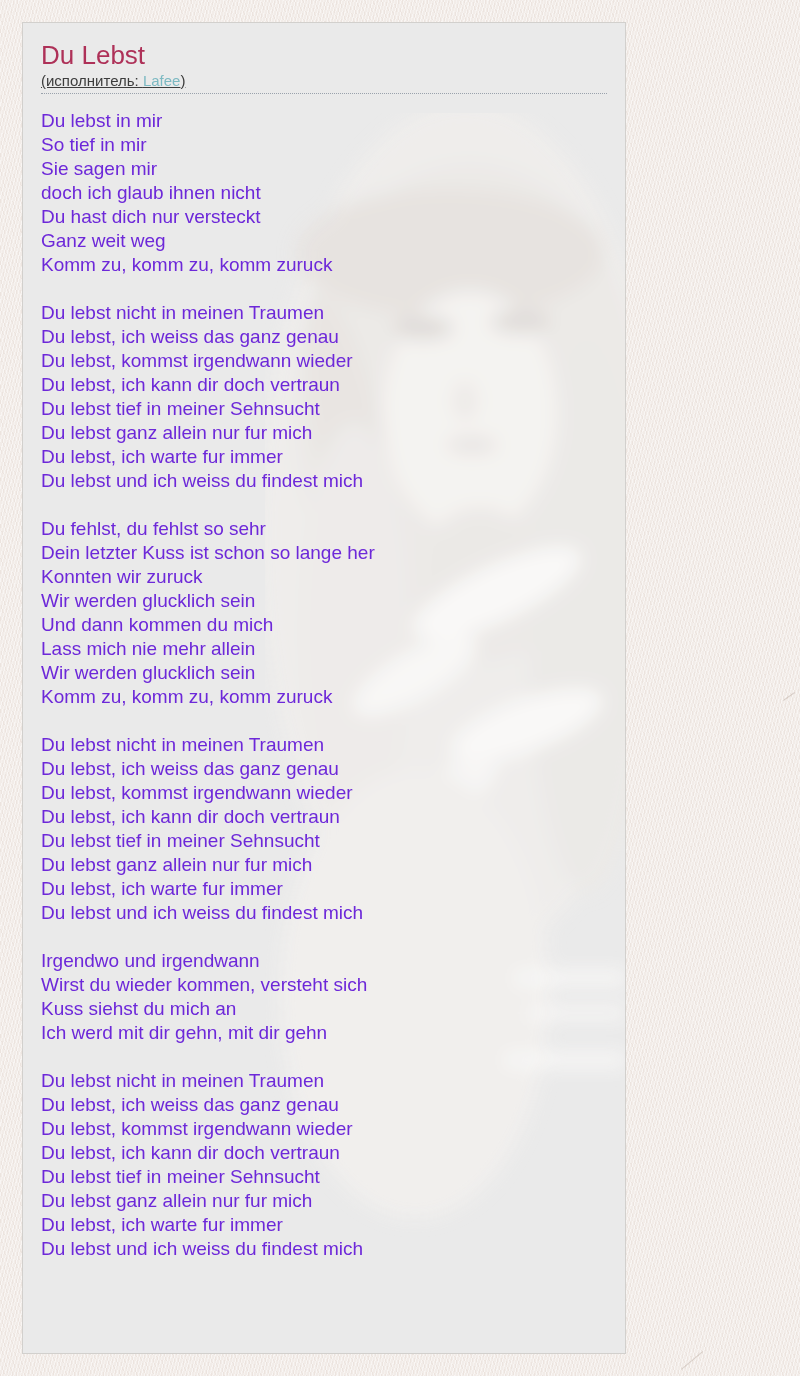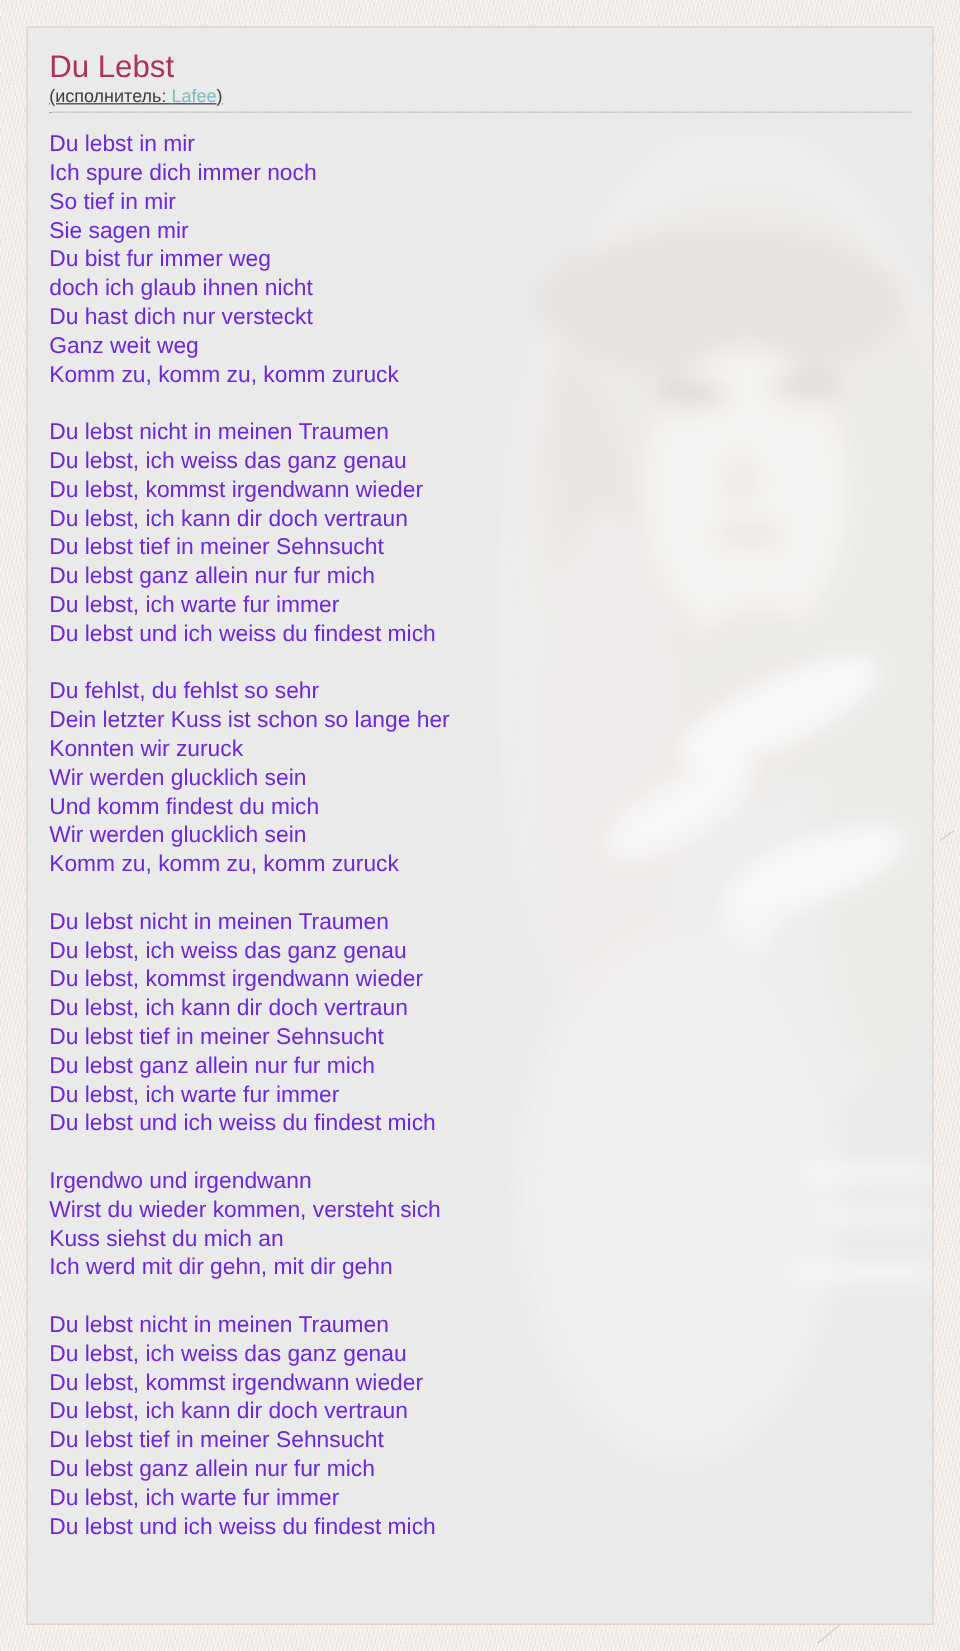--- a/index.html
+++ b/index.html
@@ -19,21 +19,21 @@
   .scratch {
     position: absolute;
     background: rgba(190,175,165,0.5);
     border-radius: 1px;
   }
   .scratch-bottom { left: 678px; top: 1360px; width: 28px; height: 1px; transform: rotate(-40deg); }
   .scratch-right  { left: 782px; top: 696px;  width: 14px; height: 1px; transform: rotate(-35deg); }
 
   .content-box {
     position: relative;
-    width: 756px;
+    width: 604px;
     height: 1332px;
     background: #eaeaea;
     border: 1px solid #d2d0cd;
     border-radius: 0;
     overflow: hidden;
   }
 
   .portrait {
     position: absolute;
     top: 90px;
@@ -126,43 +126,42 @@
 
     <div class="header">
       <h1 class="song-title">Du Lebst</h1>
       <div class="subtitle"><span>(исполнитель: </span><a class="artist-link">Lafee</a><span>)</span></div>
     </div>
 
     <div class="dotted-divider"></div>
 
     <div class="lyrics">
         <div class="lyric-line">Du lebst in mir</div>
-        <div class="lyric-line">Ich spure dich immer noch</div>
         <div class="lyric-line">So tief in mir</div>
         <div class="lyric-line">Sie sagen mir</div>
-        <div class="lyric-line">Du bist fur immer weg</div>
         <div class="lyric-line">doch ich glaub ihnen nicht</div>
         <div class="lyric-line">Du hast dich nur versteckt</div>
         <div class="lyric-line">Ganz weit weg</div>
         <div class="lyric-line">Komm zu, komm zu, komm zuruck</div>
         <div class="stanza-gap"></div>
         <div class="lyric-line">Du lebst nicht in meinen Traumen</div>
         <div class="lyric-line">Du lebst, ich weiss das ganz genau</div>
         <div class="lyric-line">Du lebst, kommst irgendwann wieder</div>
         <div class="lyric-line">Du lebst, ich kann dir doch vertraun</div>
         <div class="lyric-line">Du lebst tief in meiner Sehnsucht</div>
         <div class="lyric-line">Du lebst ganz allein nur fur mich</div>
         <div class="lyric-line">Du lebst, ich warte fur immer</div>
         <div class="lyric-line">Du lebst und ich weiss du findest mich</div>
         <div class="stanza-gap"></div>
         <div class="lyric-line">Du fehlst, du fehlst so sehr</div>
         <div class="lyric-line">Dein letzter Kuss ist schon so lange her</div>
         <div class="lyric-line">Konnten wir zuruck</div>
         <div class="lyric-line">Wir werden glucklich sein</div>
-        <div class="lyric-line">Und komm findest du mich</div>
+        <div class="lyric-line">Und dann kommen du mich</div>
+        <div class="lyric-line">Lass mich nie mehr allein</div>
         <div class="lyric-line">Wir werden glucklich sein</div>
         <div class="lyric-line">Komm zu, komm zu, komm zuruck</div>
         <div class="stanza-gap"></div>
         <div class="lyric-line">Du lebst nicht in meinen Traumen</div>
         <div class="lyric-line">Du lebst, ich weiss das ganz genau</div>
         <div class="lyric-line">Du lebst, kommst irgendwann wieder</div>
         <div class="lyric-line">Du lebst, ich kann dir doch vertraun</div>
         <div class="lyric-line">Du lebst tief in meiner Sehnsucht</div>
         <div class="lyric-line">Du lebst ganz allein nur fur mich</div>
         <div class="lyric-line">Du lebst, ich warte fur immer</div>

